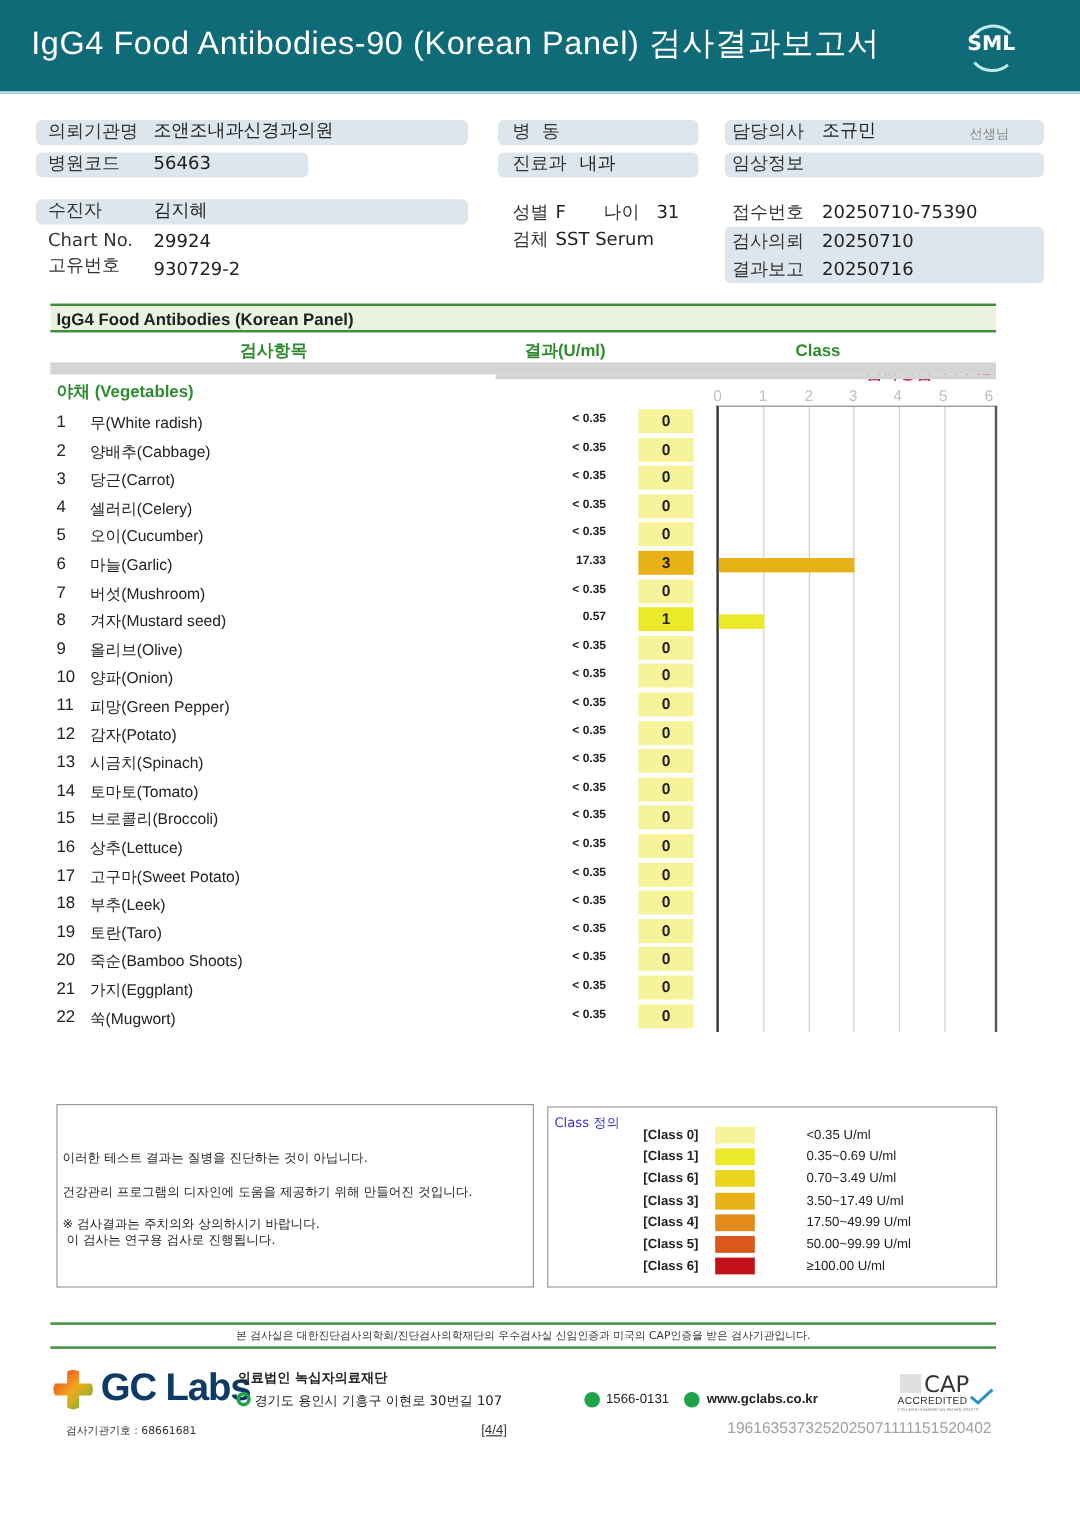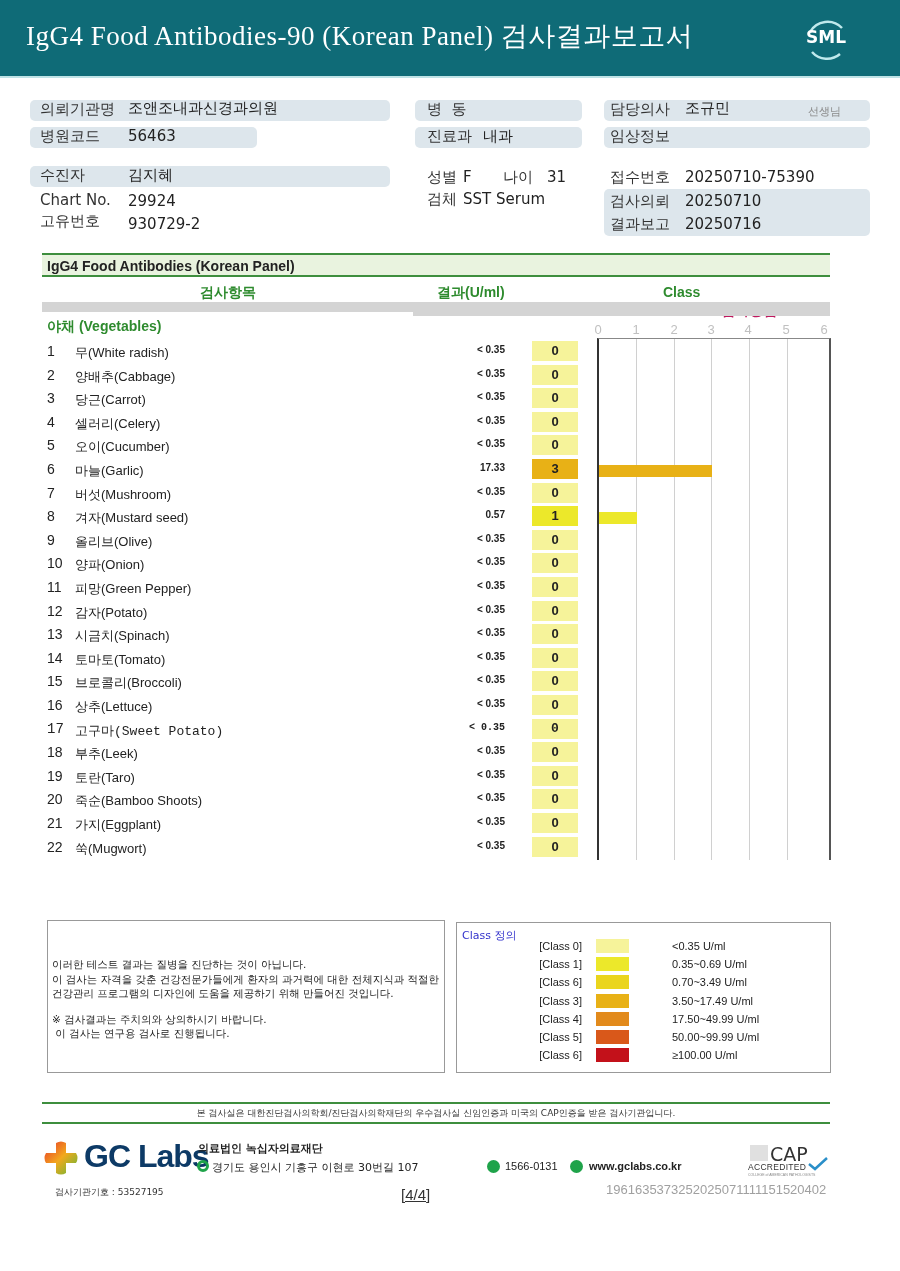--- a/index.html
+++ b/index.html
@@ -1,21 +1,21 @@
 <!DOCTYPE html>
 <html><head>
 <meta charset="utf-8">
 <style>
   * { box-sizing: border-box; margin: 0; padding: 0; }
   body { width: 900px; height: 1271px; background: #ffffff; font-family: "Liberation Sans", "DejaVu Sans", sans-serif; color: #222; position: relative; overflow: hidden; }
   .abs { position: absolute; }
 
   
   .header { position: absolute; left: 0; top: 0; width: 900px; height: 78px; background: #0f6b77; border-bottom: 2px solid #bfe3e6; }
-  .header-title { position: absolute; left: 26px; top: 18px; color: #fff; font-size: 27px; letter-spacing: 0.5px; font-family: Liberation Serif, serif; }
+  .header-title { position: absolute; left: 26px; top: 18px; color: #fff; font-size: 27px; letter-spacing: 0.5px; font-family: Liberation Sans, sans-serif; }
   .sml-logo { position: absolute; left: 800px; top: 14px; width: 52px; height: 52px; }
   .sml-text { position: absolute; left: 0; top: 13px; width: 52px; text-align: center; color: #fff; font-weight: bold; font-size: 17px; font-family: "DejaVu Sans", sans-serif; }
 
   
   .pill { position: absolute; height: 21px; background: #dde6ec; border-radius: 5px; }
   .lbl { position: absolute; font-size: 15px; color: #333; font-family: "DejaVu Sans", sans-serif; white-space: nowrap; }
   .val { position: absolute; font-size: 15px; color: #222; font-family: "DejaVu Sans", sans-serif; white-space: nowrap; }
   .small { font-size: 11px; color: #888; }
 
   
@@ -42,42 +42,42 @@
   .chart-area { position: absolute; left: 597px; top: 338px; width: 234px; height: 522px; border-left: 2px solid #333; border-right: 2px solid #555; border-top: 1px solid #888; }
   .gridline { position: absolute; top: 0; bottom: 0; width: 1px; background: #d0d0d0; }
   .bar { position: absolute; left: 0; height: 12px; }
 
   
   .note-box { position: absolute; left: 47px; top: 920px; width: 398px; height: 153px; border: 1px solid #999; }
   .note-line { position: absolute; left: 4px; font-size: 10.5px; color: #222; font-family: "DejaVu Sans", sans-serif; white-space: nowrap; }
   .legend-box { position: absolute; left: 456px; top: 922px; width: 375px; height: 151px; border: 1px solid #999; }
   .legend-title { position: absolute; left: 5px; top: 5px; font-size: 11px; color: #3333cc; font-family: "DejaVu Sans", sans-serif; }
   .legend-row { position: absolute; left: 0; width: 375px; height: 16px; }
-  .legend-label { position: absolute; right: 250px; top: 1px; font-size: 11px; color: #222; }
+  .legend-label { position: absolute; right: 250px; top: 1px; font-size: 11px; color: #222; font-weight: bold; }
   .legend-swatch { position: absolute; left: 139px; top: 0; width: 33px; height: 14px; }
   .legend-range { position: absolute; left: 215px; top: 1px; font-size: 11px; color: #222; }
 
   
   .footer-line { position: absolute; left: 42px; width: 788px; height: 2px; background: #3e8e3e; }
   .footer-cert { position: absolute; left: 42px; top: 1107px; width: 788px; text-align: center; font-size: 9px; color: #333; font-family: "DejaVu Sans", sans-serif; }
   .gc-logo-cross { position: absolute; left: 44px; top: 1141px; width: 34px; height: 34px; }
   .gc-logo-text { position: absolute; left: 84px; top: 1138px; font-size: 32px; font-weight: bold; color: #0d3a66; letter-spacing: -1px; }
   .org-name { position: absolute; left: 198px; top: 1141px; font-size: 11px; font-weight: bold; color: #222; font-family: "DejaVu Sans", sans-serif; }
   .address { position: absolute; left: 212px; top: 1160px; font-size: 11px; color: #222; font-family: "DejaVu Sans", sans-serif; }
   .pin-icon { position: absolute; left: 197px; top: 1160px; width: 12px; height: 12px; border-radius: 50%; border: 3px solid #1fa34a; }
   .phone-icon { position: absolute; left: 487px; top: 1160px; width: 13px; height: 13px; border-radius: 50%; background: #1fa34a; }
   .phone { position: absolute; left: 505px; top: 1160px; font-size: 11px; color: #222; }
   .home-icon { position: absolute; left: 570px; top: 1160px; width: 13px; height: 13px; border-radius: 50%; background: #1fa34a; }
   .website { position: absolute; left: 589px; top: 1160px; font-size: 11px; color: #222; font-weight: bold; }
   .cap-logo { position: absolute; left: 748px; top: 1143px; width: 82px; height: 36px; }
   .cap-text { position: absolute; left: 22px; top: 0; font-size: 19px; color: #333; font-family: "DejaVu Sans", sans-serif; }
   .cap-acc { position: absolute; left: 0; top: 19px; font-size: 8.5px; color: #333; letter-spacing: 0.3px; }
   .cap-sub { position: absolute; left: 0; top: 30px; font-size: 3.5px; color: #888; }
   .inst-code { position: absolute; left: 55px; top: 1186px; font-size: 9px; color: #333; font-family: "DejaVu Sans", sans-serif; }
-  .page-num { position: absolute; left: 401px; top: 1186px; font-size: 15px; color: #333; text-decoration: underline; }
+  .page-num { position: absolute; left: 401px; top: 1186px; font-size: 11px; color: #333; text-decoration: underline; }
   .barcode-num { position: absolute; left: 606px; top: 1182px; font-size: 13px; color: #a0a0a0; }
 </style>
 </head>
 <body>
 
 <div class="header">
   <div class="header-title">IgG4 Food Antibodies-90 (Korean Panel) 검사결과보고서</div>
   <div class="sml-logo">
     <svg width="52" height="52" viewBox="0 0 52 52">
       <path d="M10 18 A20 20 0 0 1 42 14" stroke="#bfe9ec" stroke-width="2.5" fill="none"></path>
@@ -244,21 +244,21 @@
       <div class="row-name">브로콜리(Broccoli)</div>
       <div class="row-result">&lt; 0.35</div>
       <div class="row-class" style="background: rgb(246, 243, 154);">0</div>
     </div>
     <div class="row" style="top: 694px;">
       <div class="row-num">16</div>
       <div class="row-name">상추(Lettuce)</div>
       <div class="row-result">&lt; 0.35</div>
       <div class="row-class" style="background: rgb(246, 243, 154);">0</div>
     </div>
-    <div class="row" style="top: 717.6px; font-family: Liberation Mono, monospace;">
+    <div class="row" style="top: 717.6px;">
       <div class="row-num">17</div>
       <div class="row-name">고구마(Sweet Potato)</div>
       <div class="row-result">&lt; 0.35</div>
       <div class="row-class" style="background: rgb(246, 243, 154);">0</div>
     </div>
     <div class="row" style="top: 741.2px;">
       <div class="row-num">18</div>
       <div class="row-name">부추(Leek)</div>
       <div class="row-result">&lt; 0.35</div>
       <div class="row-class" style="background: rgb(246, 243, 154);">0</div>
@@ -294,21 +294,20 @@
   <div class="gridline" style="left:75px;"></div>
   <div class="gridline" style="left:112px;"></div>
   <div class="gridline" style="left:150px;"></div>
   <div class="gridline" style="left:188px;"></div>
 <div class="bar" style="top: 126px; width: 113.1px; background: rgb(232, 177, 22);"></div>
     <div class="bar" style="top: 173.2px; width: 37.7px; background: rgb(236, 232, 42);"></div>
   </div>
 
 <div class="note-box">
   <div class="note-line" style="top:37px;">이러한 테스트 결과는 질병을 진단하는 것이 아닙니다.</div>
-  <div class="note-line" style="top:52px;">이 검사는 자격을 갖춘 건강전문가들에게 환자의 과거력에 대한 전체지식과 적절한</div>
   <div class="note-line" style="top:66px;">건강관리 프로그램의 디자인에 도움을 제공하기 위해 만들어진 것입니다.</div>
   <div class="note-line" style="top:92px;">※ 검사결과는 주치의와 상의하시기 바랍니다.</div>
   <div class="note-line" style="top:106px; white-space:pre;"> 이 검사는 연구용 검사로 진행됩니다.</div>
 </div>
 
 <div class="legend-box" id="legend">
   <div class="legend-title">Class 정의</div>
 <div class="legend-row" style="top: 16px;">
       <div class="legend-label">[Class 0]</div>
       <div class="legend-swatch" style="background: rgb(246, 243, 154);"></div>
@@ -372,15 +371,15 @@
   <svg class="abs" style="left:2px; top:2px;" width="18" height="16">
     <rect x="0" y="0" width="18" height="16" fill="#ccc" opacity="0.6"></rect>
   </svg>
   <div class="cap-text">CAP</div>
   <div class="cap-acc">ACCREDITED</div>
   <svg class="abs" style="left:60px; top:14px;" width="20" height="14">
     <path d="M1 7 L7 12 L19 1" stroke="#2a8fc9" stroke-width="2.5" fill="none"></path>
   </svg>
   <div class="cap-sub">COLLEGE of AMERICAN PATHOLOGISTS</div>
 </div>
-<div class="inst-code">검사기관기호 : 53527195</div>
+<div class="inst-code">검사기관기호 : 68661681</div>
 <div class="page-num">[4/4]</div>
 <div class="barcode-num">1961635373252025071111151520402</div>
 
 </body></html>

